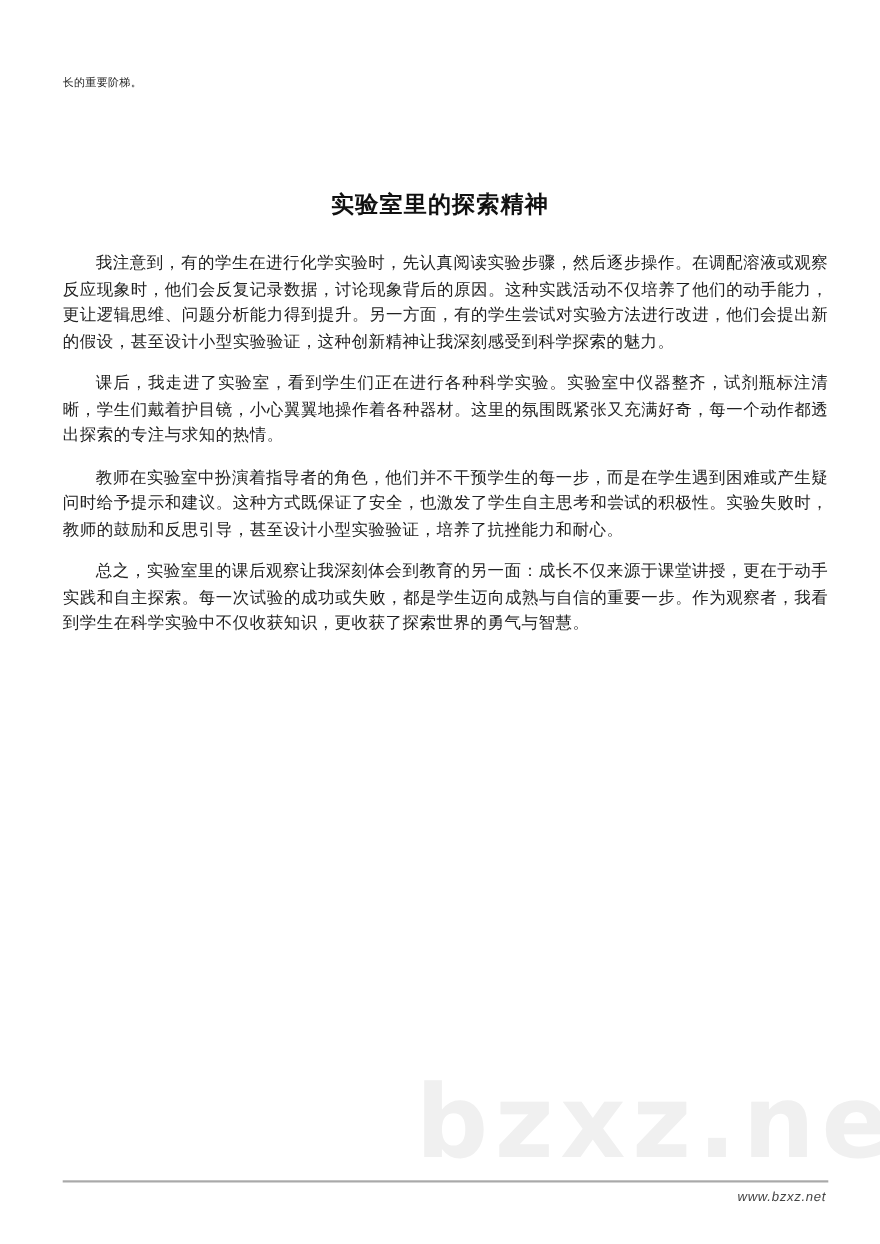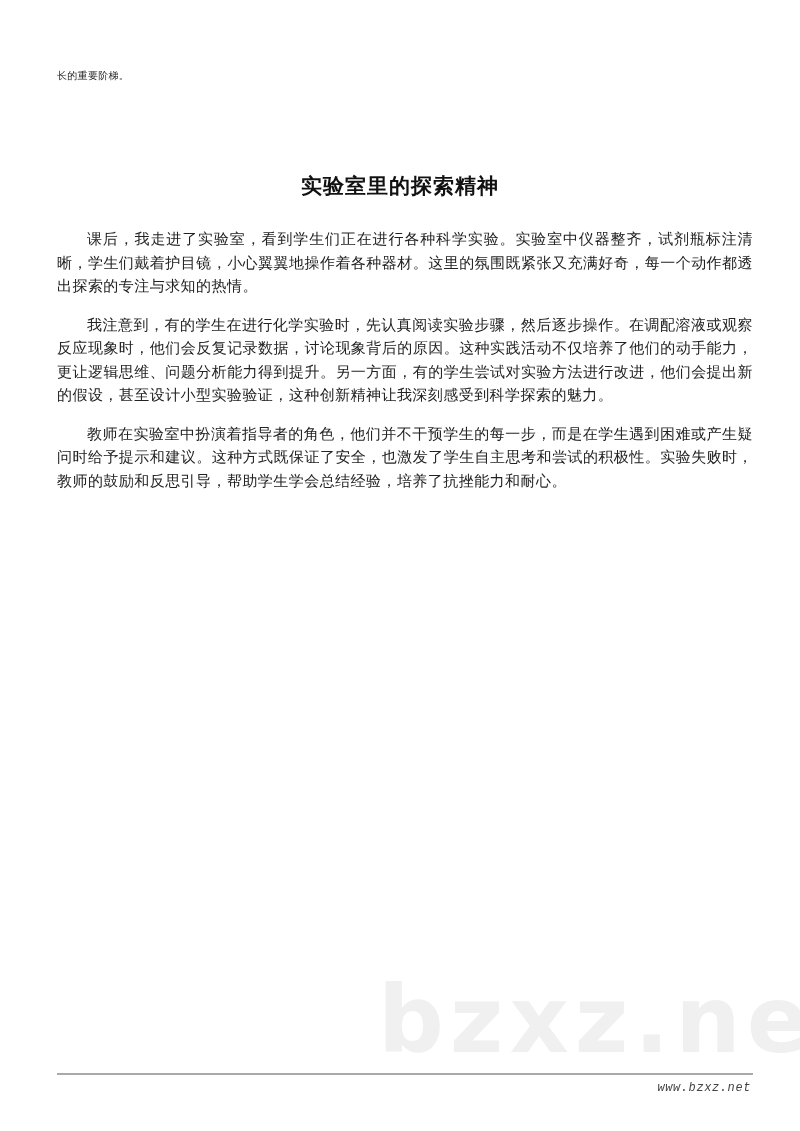--- a/index.html
+++ b/index.html
@@ -23,33 +23,34 @@
     letter-spacing: 0.45px; color: #222;
   }
   .watermark {
     position: absolute; left: 378px; top: 975px; font-family: "DejaVu Sans", "Liberation Sans", sans-serif;
     font-size: 92px; font-weight: bold; color: #f0f0f0; letter-spacing: 6px; line-height: 1; user-select: none;
   }
   .footer-line {
     position: absolute; left: 57px; top: 1073px; width: 696px; height: 2px; background: #a9a9a9;
   }
   .footer-url {
-    position: absolute; right: 49px; top: 1081px; font-family: Liberation Mono, monospace;
+    position: absolute; right: 49px; top: 1081px; font-family: Liberation Sans, sans-serif;
     font-style: italic; font-size: 12px; color: #444; letter-spacing: 0.6px;
   }
 </style>
 </head>
 <body>
 
 <div class="carry">长的重要阶梯。</div>
 
 <h1 class="title" style="margin:0;">实验室里的探索精神</h1>
 
 <div class="body">
+  <p class="para">我注意到，有的学生在进行化学实验时，先认真阅读实验步骤，然后逐步操作。在调配溶液或观察反应现象时，他们会反复记录数据，讨论现象背后的原因。这种实践活动不仅培养了他们的动手能力，更让逻辑思维、问题分析能力得到提升。另一方面，有的学生尝试对实验方法进行改进，他们会提出新的假设，甚至设计小型实验验证，这种创新精神让我深刻感受到科学探索的魅力。</p>
   <p class="para">课后，我走进了实验室，看到学生们正在进行各种科学实验。实验室中仪器整齐，试剂瓶标注清晰，学生们戴着护目镜，小心翼翼地操作着各种器材。这里的氛围既紧张又充满好奇，每一个动作都透出探索的专注与求知的热情。</p>
-  <p class="para">我注意到，有的学生在进行化学实验时，先认真阅读实验步骤，然后逐步操作。在调配溶液或观察反应现象时，他们会反复记录数据，讨论现象背后的原因。这种实践活动不仅培养了他们的动手能力，更让逻辑思维、问题分析能力得到提升。另一方面，有的学生尝试对实验方法进行改进，他们会提出新的假设，甚至设计小型实验验证，这种创新精神让我深刻感受到科学探索的魅力。</p>
-  <p class="para">教师在实验室中扮演着指导者的角色，他们并不干预学生的每一步，而是在学生遇到困难或产生疑问时给予提示和建议。这种方式既保证了安全，也激发了学生自主思考和尝试的积极性。实验失败时，教师的鼓励和反思引导，帮助学生学会总结经验，培养了抗挫能力和耐心。</p>
+  <p class="para">教师在实验室中扮演着指导者的角色，他们并不干预学生的每一步，而是在学生遇到困难或产生疑问时给予提示和建议。这种方式既保证了安全，也激发了学生自主思考和尝试的积极性。实验失败时，教师的鼓励和反思引导，甚至设计小型实验验证，培养了抗挫能力和耐心。</p>
+  <p class="para">总之，实验室里的课后观察让我深刻体会到教育的另一面：成长不仅来源于课堂讲授，更在于动手实践和自主探索。每一次试验的成功或失败，都是学生迈向成熟与自信的重要一步。作为观察者，我看到学生在科学实验中不仅收获知识，更收获了探索世界的勇气与智慧。</p>
 </div>
 
 <div class="watermark">bzxz.net</div>
 
 <div class="footer-line"></div>
 <div class="footer-url">www.bzxz.net</div>
 
 </body></html>

